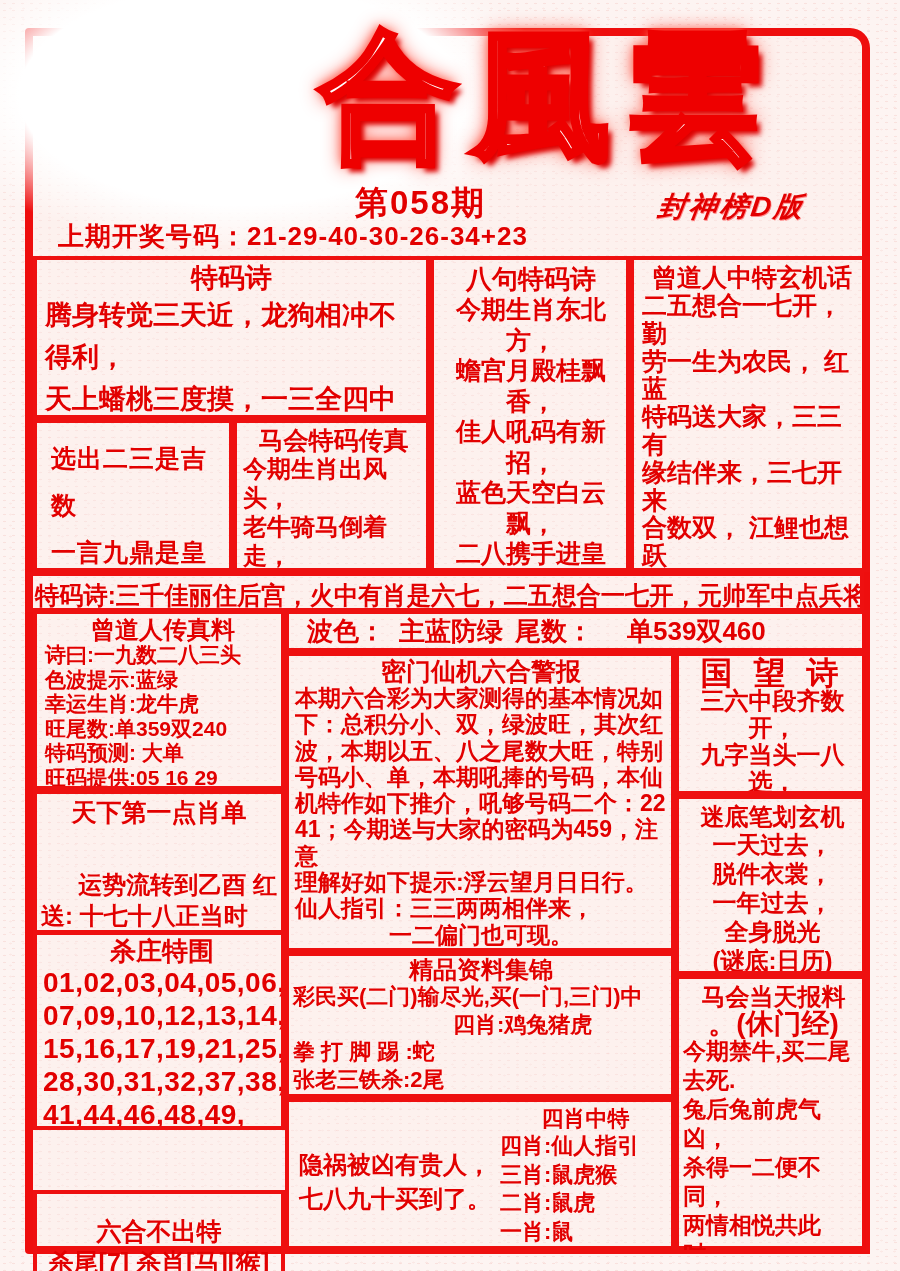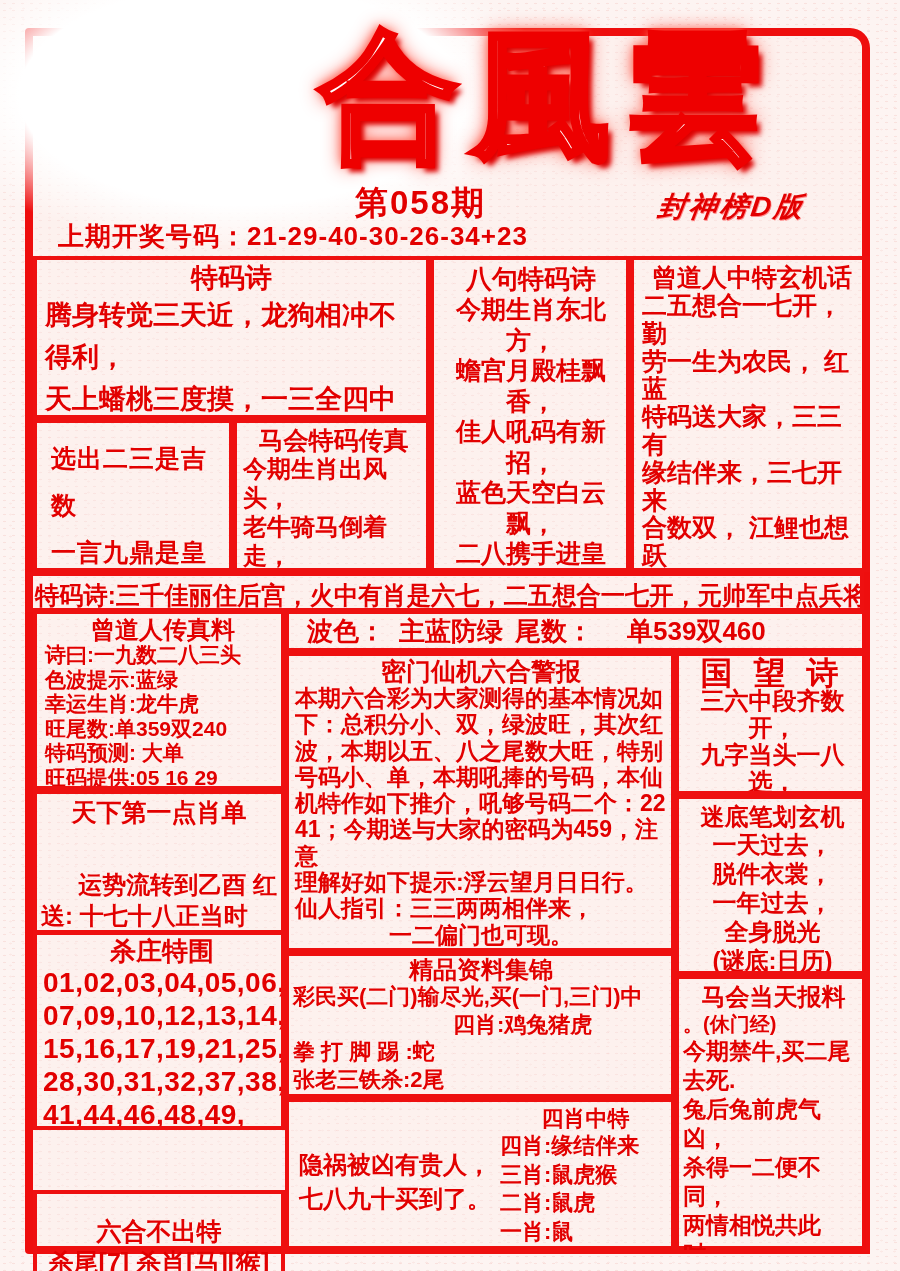--- a/index.html
+++ b/index.html
@@ -104,21 +104,21 @@
 
   .b-botmid{left:285px;top:1098px;width:390px;height:156px;display:flex;}
   .b-botmid .left{width:54%;padding:46px 0 0 10px;}
   .b-botmid .left .ln{font-size:24px;line-height:34px;}
   .b-botmid .right{width:46%;padding-top:4px;}
   .b-botmid .right .ttl{font-size:22px;line-height:26px;}
   .b-botmid .right .ln{font-size:22px;line-height:28.5px;}
 
   .b-mhdaily{left:675px;top:975px;width:195px;height:279px;padding:4px 2px 8px 4px;}
   .b-mhdaily .ttl{font-size:24px;line-height:28px;}
-  .b-mhdaily .sub{font-size:20px;line-height:26px;text-align:left;font-weight:bold;}
+  .b-mhdaily .sub{font-size:28px;line-height:26px;text-align:center;font-weight:bold;}
   .b-mhdaily .ln{font-size:23px;line-height:29px;}
 </style>
 </head>
 <body>
 
 <div class="page">
 
   <div class="border-box"></div>
   <div class="halo"></div>
 
@@ -251,21 +251,21 @@
     <div class="ln">平特一肖: 猴</div>
   </div>
 
   <div class="box b-botmid">
     <div class="left">
       <div class="ln">隐祸被凶有贵人，</div>
       <div class="ln">七八九十买到了。</div>
     </div>
     <div class="right">
       <div class="ttl">四肖中特</div>
-      <div class="ln">四肖:缘结伴来</div>
+      <div class="ln">四肖:仙人指引</div>
       <div class="ln">三肖:鼠虎猴</div>
       <div class="ln">二肖:鼠虎</div>
       <div class="ln">一肖:鼠</div>
     </div>
   </div>
 
   <div class="box b-mhdaily">
     <div class="ttl">马会当天报料</div>
     <div class="sub">。(休门经)</div>
     <div class="ln">今期禁牛,买二尾</div>

